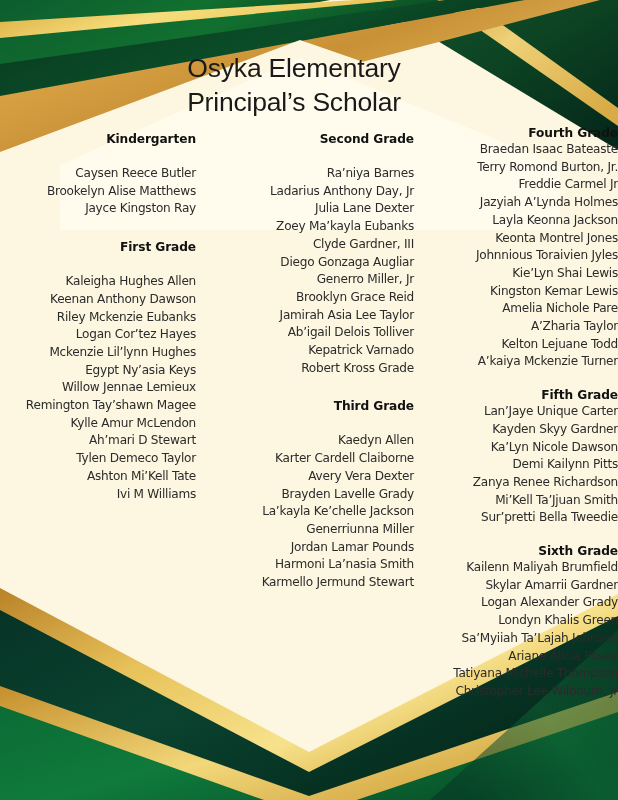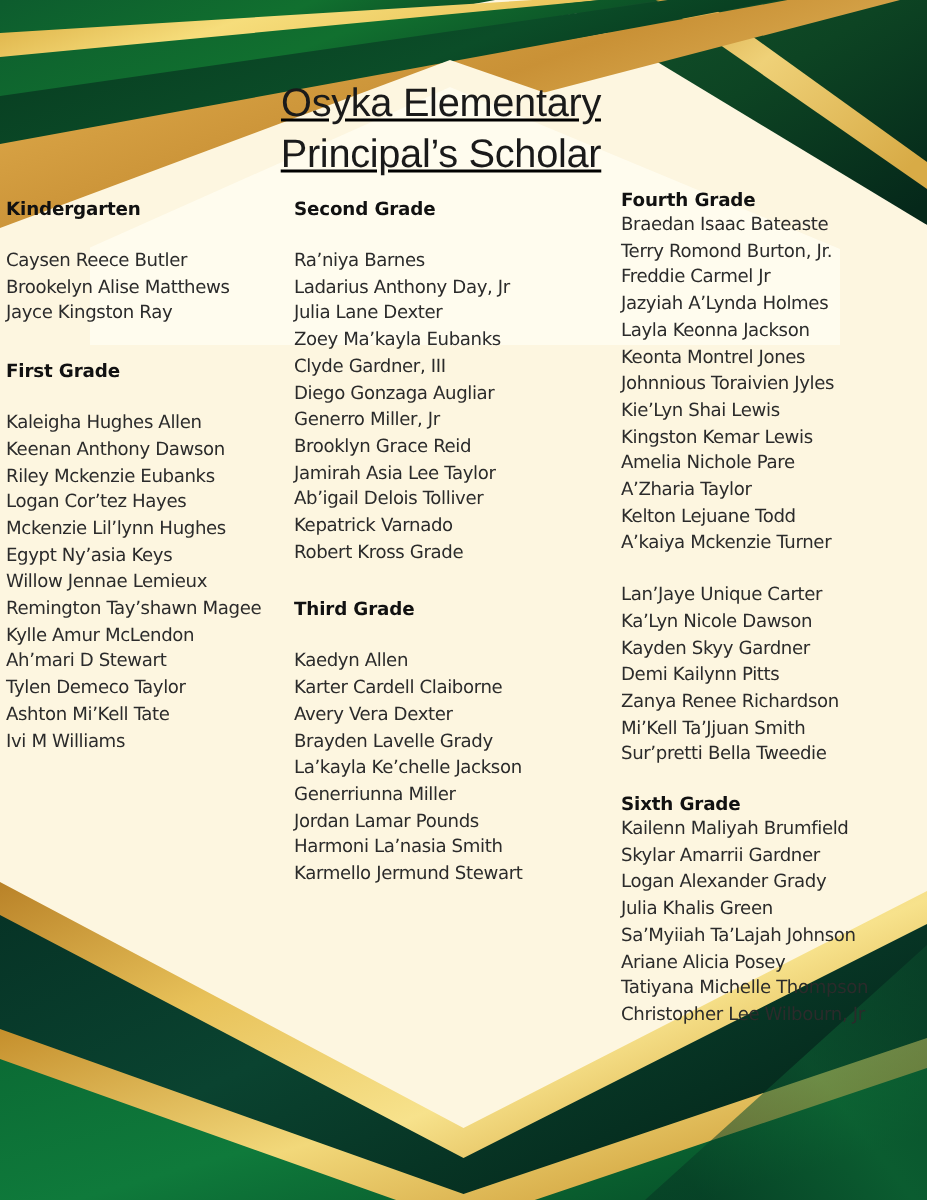--- a/index.html
+++ b/index.html
@@ -38,42 +38,41 @@
     inset: 0;
     z-index: 5;
   }
 
   .title-block {
     position: absolute;
     top: 52px;
     left: 0;
     width: 588px;
     text-align: center;
-    text-decoration: underline;
   }
   .title-line {
     font-family: "Liberation Sans", sans-serif;
     font-size: 26.5px;
     font-weight: 400;
     color: #1a1a1a;
     line-height: 1.28;
     letter-spacing: -0.2px;
   }
 
   .columns {
     position: absolute;
     top: 132px;
     left: 0;
     width: 618px;
     display: flex;
     align-items: flex-start;
   }
   .col {
     box-sizing: border-box;
-    text-align: left;
+    text-align: right;
   }
   .col-1 { width: 196px; padding-left: 4px; }
   .col-2 { width: 218px; }
   .col-3 { width: 204px; }
 
   .grade-head {
     font-family: "DejaVu Sans", sans-serif;
     font-size: 12.2px;
     font-weight: 700;
     color: #111111;
@@ -285,35 +284,36 @@
           <div class="name">Johnnious Toraivien Jyles</div>
           <div class="name">Kie’Lyn Shai Lewis</div>
           <div class="name">Kingston Kemar Lewis</div>
           <div class="name">Amelia Nichole Pare</div>
           <div class="name">A’Zharia Taylor</div>
           <div class="name">Kelton Lejuane Todd</div>
           <div class="name">A’kaiya Mckenzie Turner</div>
         </div>
 
         <div class="group tight">
+          <div class="grade-head">Fifth Grade</div>
           <div class="name">Lan’Jaye Unique Carter</div>
+          <div class="name">Kayden Skyy Gardner</div>
           <div class="name">Ka’Lyn Nicole Dawson</div>
-          <div class="name">Kayden Skyy Gardner</div>
           <div class="name">Demi Kailynn Pitts</div>
           <div class="name">Zanya Renee Richardson</div>
           <div class="name">Mi’Kell Ta’Jjuan Smith</div>
           <div class="name">Sur’pretti Bella Tweedie</div>
         </div>
 
         <div class="group tight">
           <div class="grade-head">Sixth Grade</div>
           <div class="name">Kailenn Maliyah Brumfield</div>
           <div class="name">Skylar Amarrii Gardner</div>
           <div class="name">Logan Alexander Grady</div>
-          <div class="name">Julia Khalis Green</div>
+          <div class="name">Londyn Khalis Green</div>
           <div class="name">Sa’Myiiah Ta’Lajah Johnson</div>
           <div class="name">Ariane Alicia Posey</div>
           <div class="name">Tatiyana Michelle Thompson</div>
           <div class="name">Christopher Lee Wilbourn, Jr</div>
         </div>
 
       </div>
 
     </div>
   </div>

